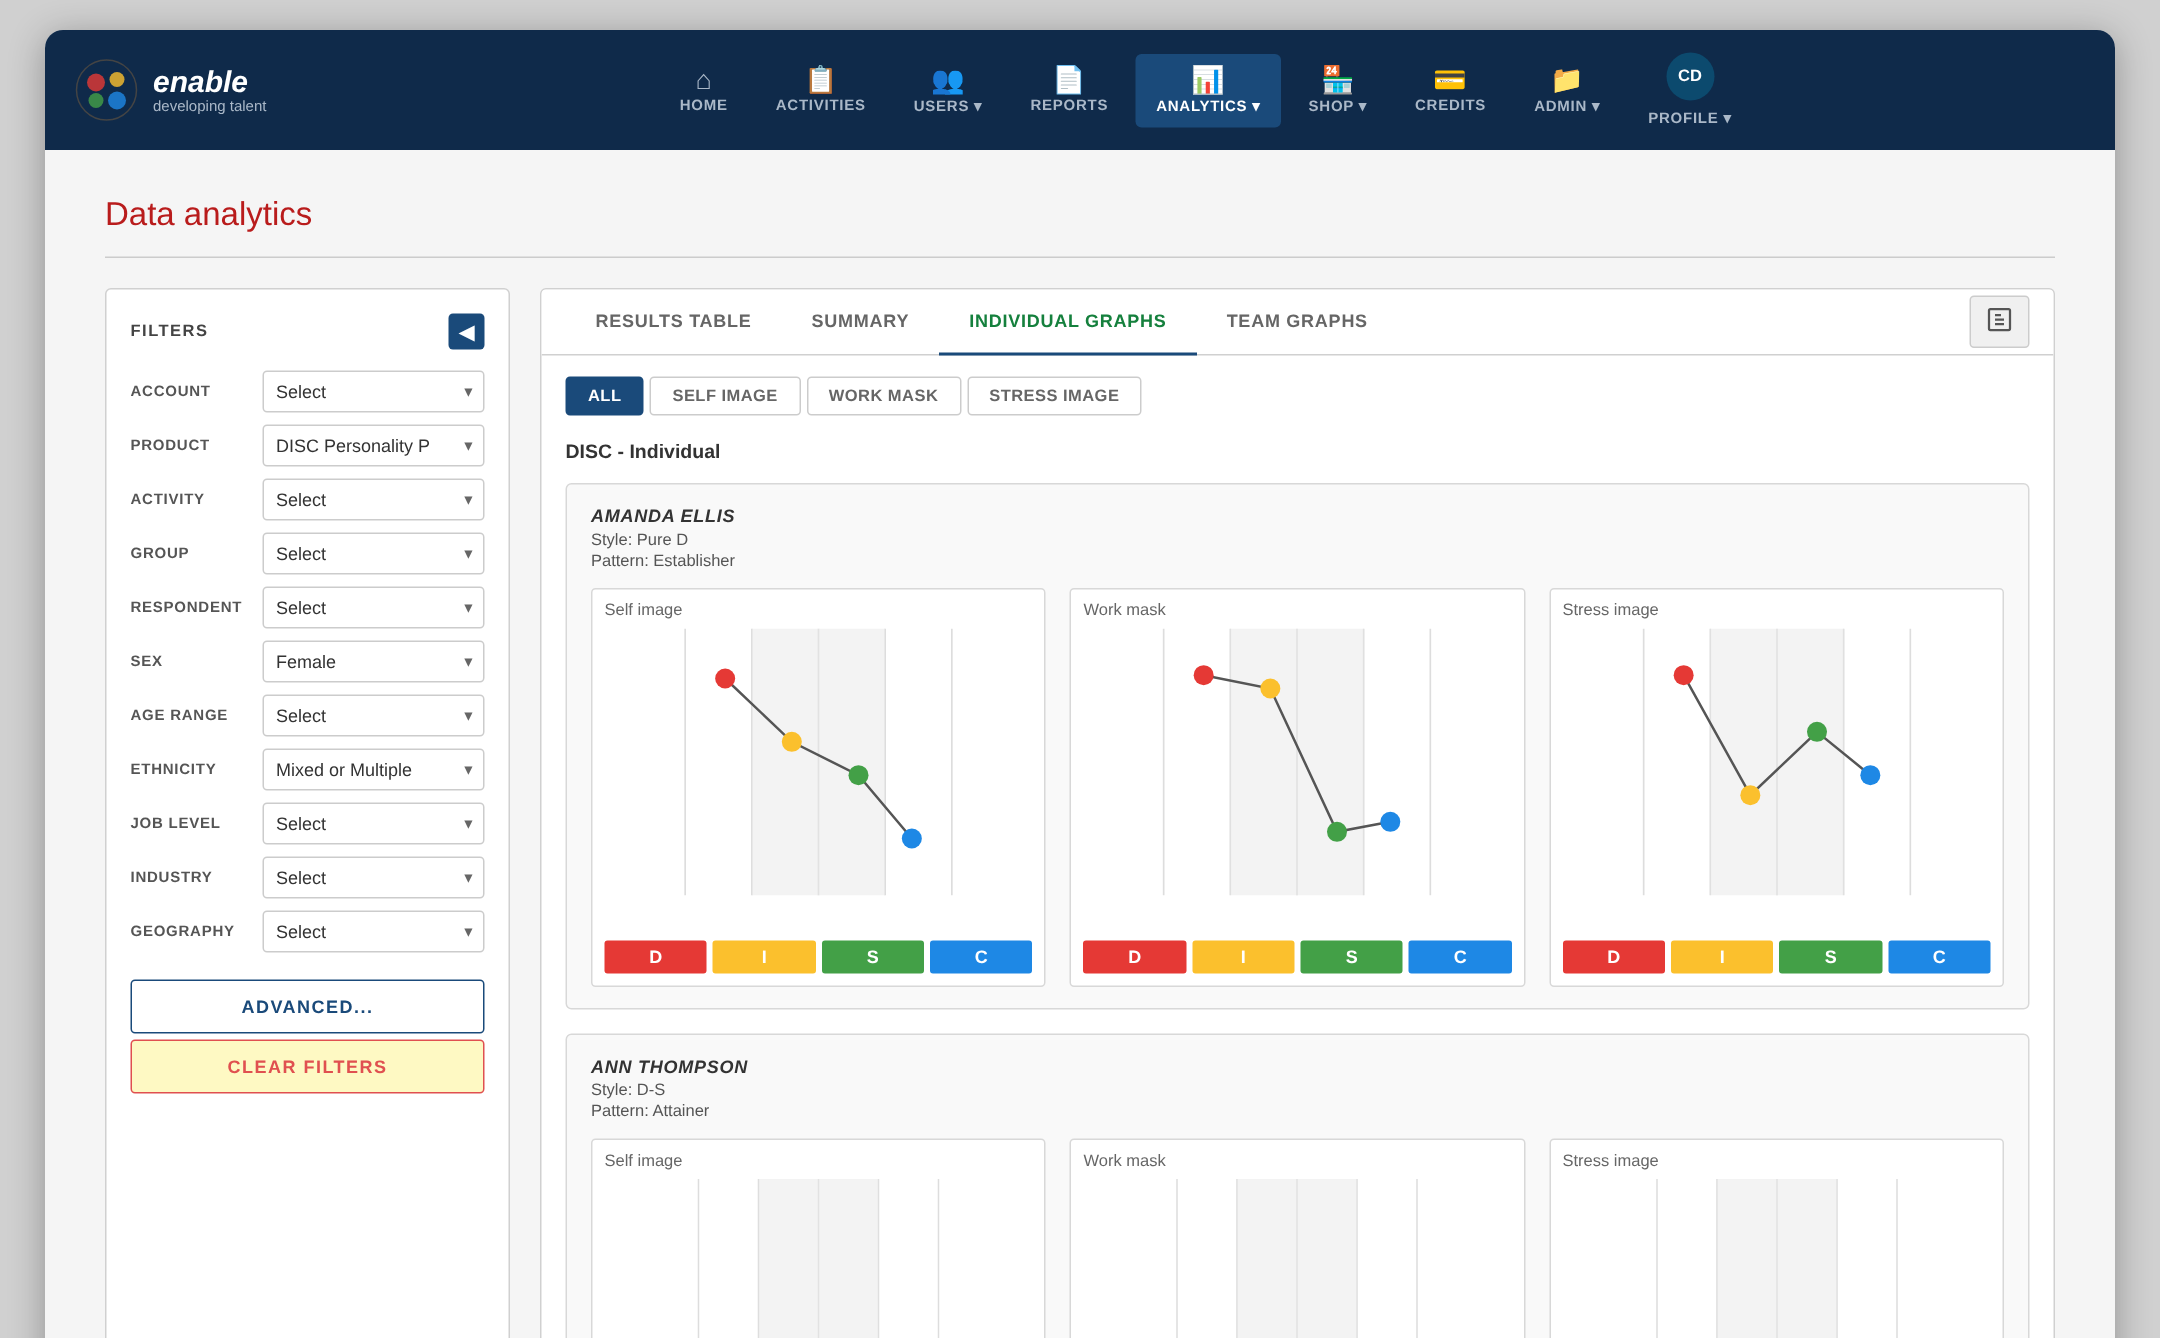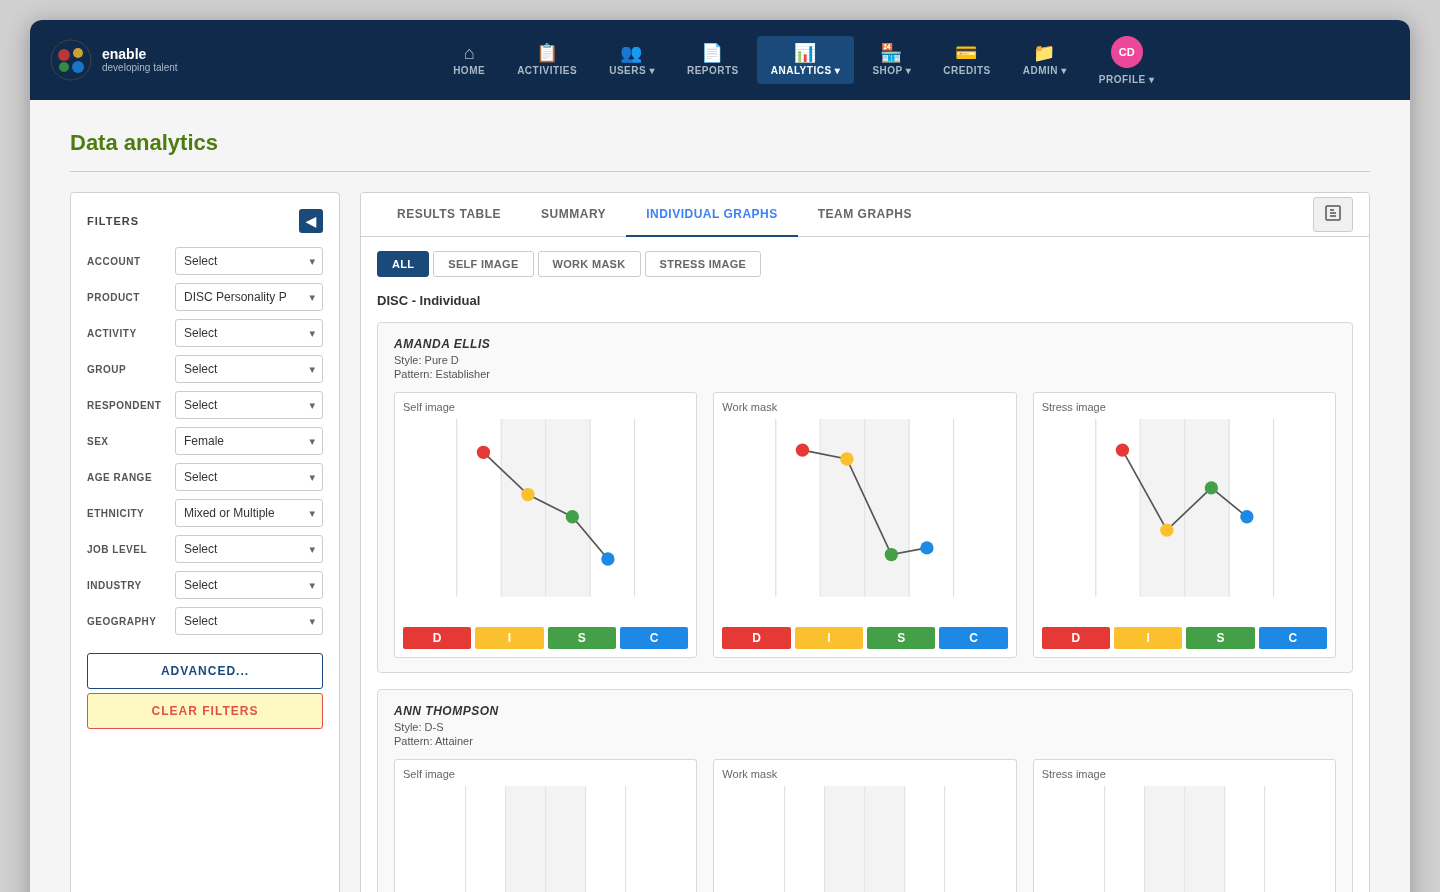--- a/index.html
+++ b/index.html
@@ -38,23 +38,24 @@
       width: 42px;
       height: 42px;
       margin-right: 10px;
     }
     .logo-text {
       display: flex;
       flex-direction: column;
     }
     .logo-text .enable {
       color: white;
-      font-size: 14px;
+      font-size: 20px;
       font-weight: bold;
       line-height: 1.1;
+      font-style: italic;
     }
     .logo-text .tagline {
       color: #aab8c8;
       font-size: 10px;
     }
     .nav-items {
       display: flex;
       align-items: center;
       flex: 1;
       justify-content: center;
@@ -81,39 +82,39 @@
       font-size: 18px;
       line-height: 1;
     }
     .nav-item .nav-label {
       font-size: 10px;
       letter-spacing: 0.5px;
     }
     .profile-badge {
       width: 32px;
       height: 32px;
-      background: #ec4899;
+      background: #0c4a6e;
       border-radius: 50%;
       display: flex;
       align-items: center;
       justify-content: center;
       color: white;
       font-size: 11px;
       font-weight: bold;
     }
 
     
     .page {
       padding: 30px 40px;
       background: #f5f5f5;
     }
     .page-title {
       font-size: 22px;
-      color: #4d7c0f;
-      font-weight: bold;
+      color: #b91c1c;
+      font-weight: normal;
       margin-bottom: 20px;
       padding-bottom: 15px;
       border-bottom: 1px solid #ccc;
     }
 
     .content-area {
       display: flex;
       gap: 20px;
     }
 
@@ -241,21 +242,21 @@
       padding: 14px 20px;
       font-size: 12px;
       font-weight: bold;
       color: #666;
       cursor: pointer;
       border-bottom: 2px solid transparent;
       margin-bottom: -1px;
       letter-spacing: 0.5px;
     }
     .tab.active {
-      color: #3b82f6;
+      color: #15803d;
       border-bottom: 2px solid #1a4a7a;
     }
     .tab-export {
       margin-left: auto;
       background: #f0f0f0;
       border: 1px solid #ccc;
       border-radius: 3px;
       padding: 6px 10px;
       cursor: pointer;
       font-size: 14px;

